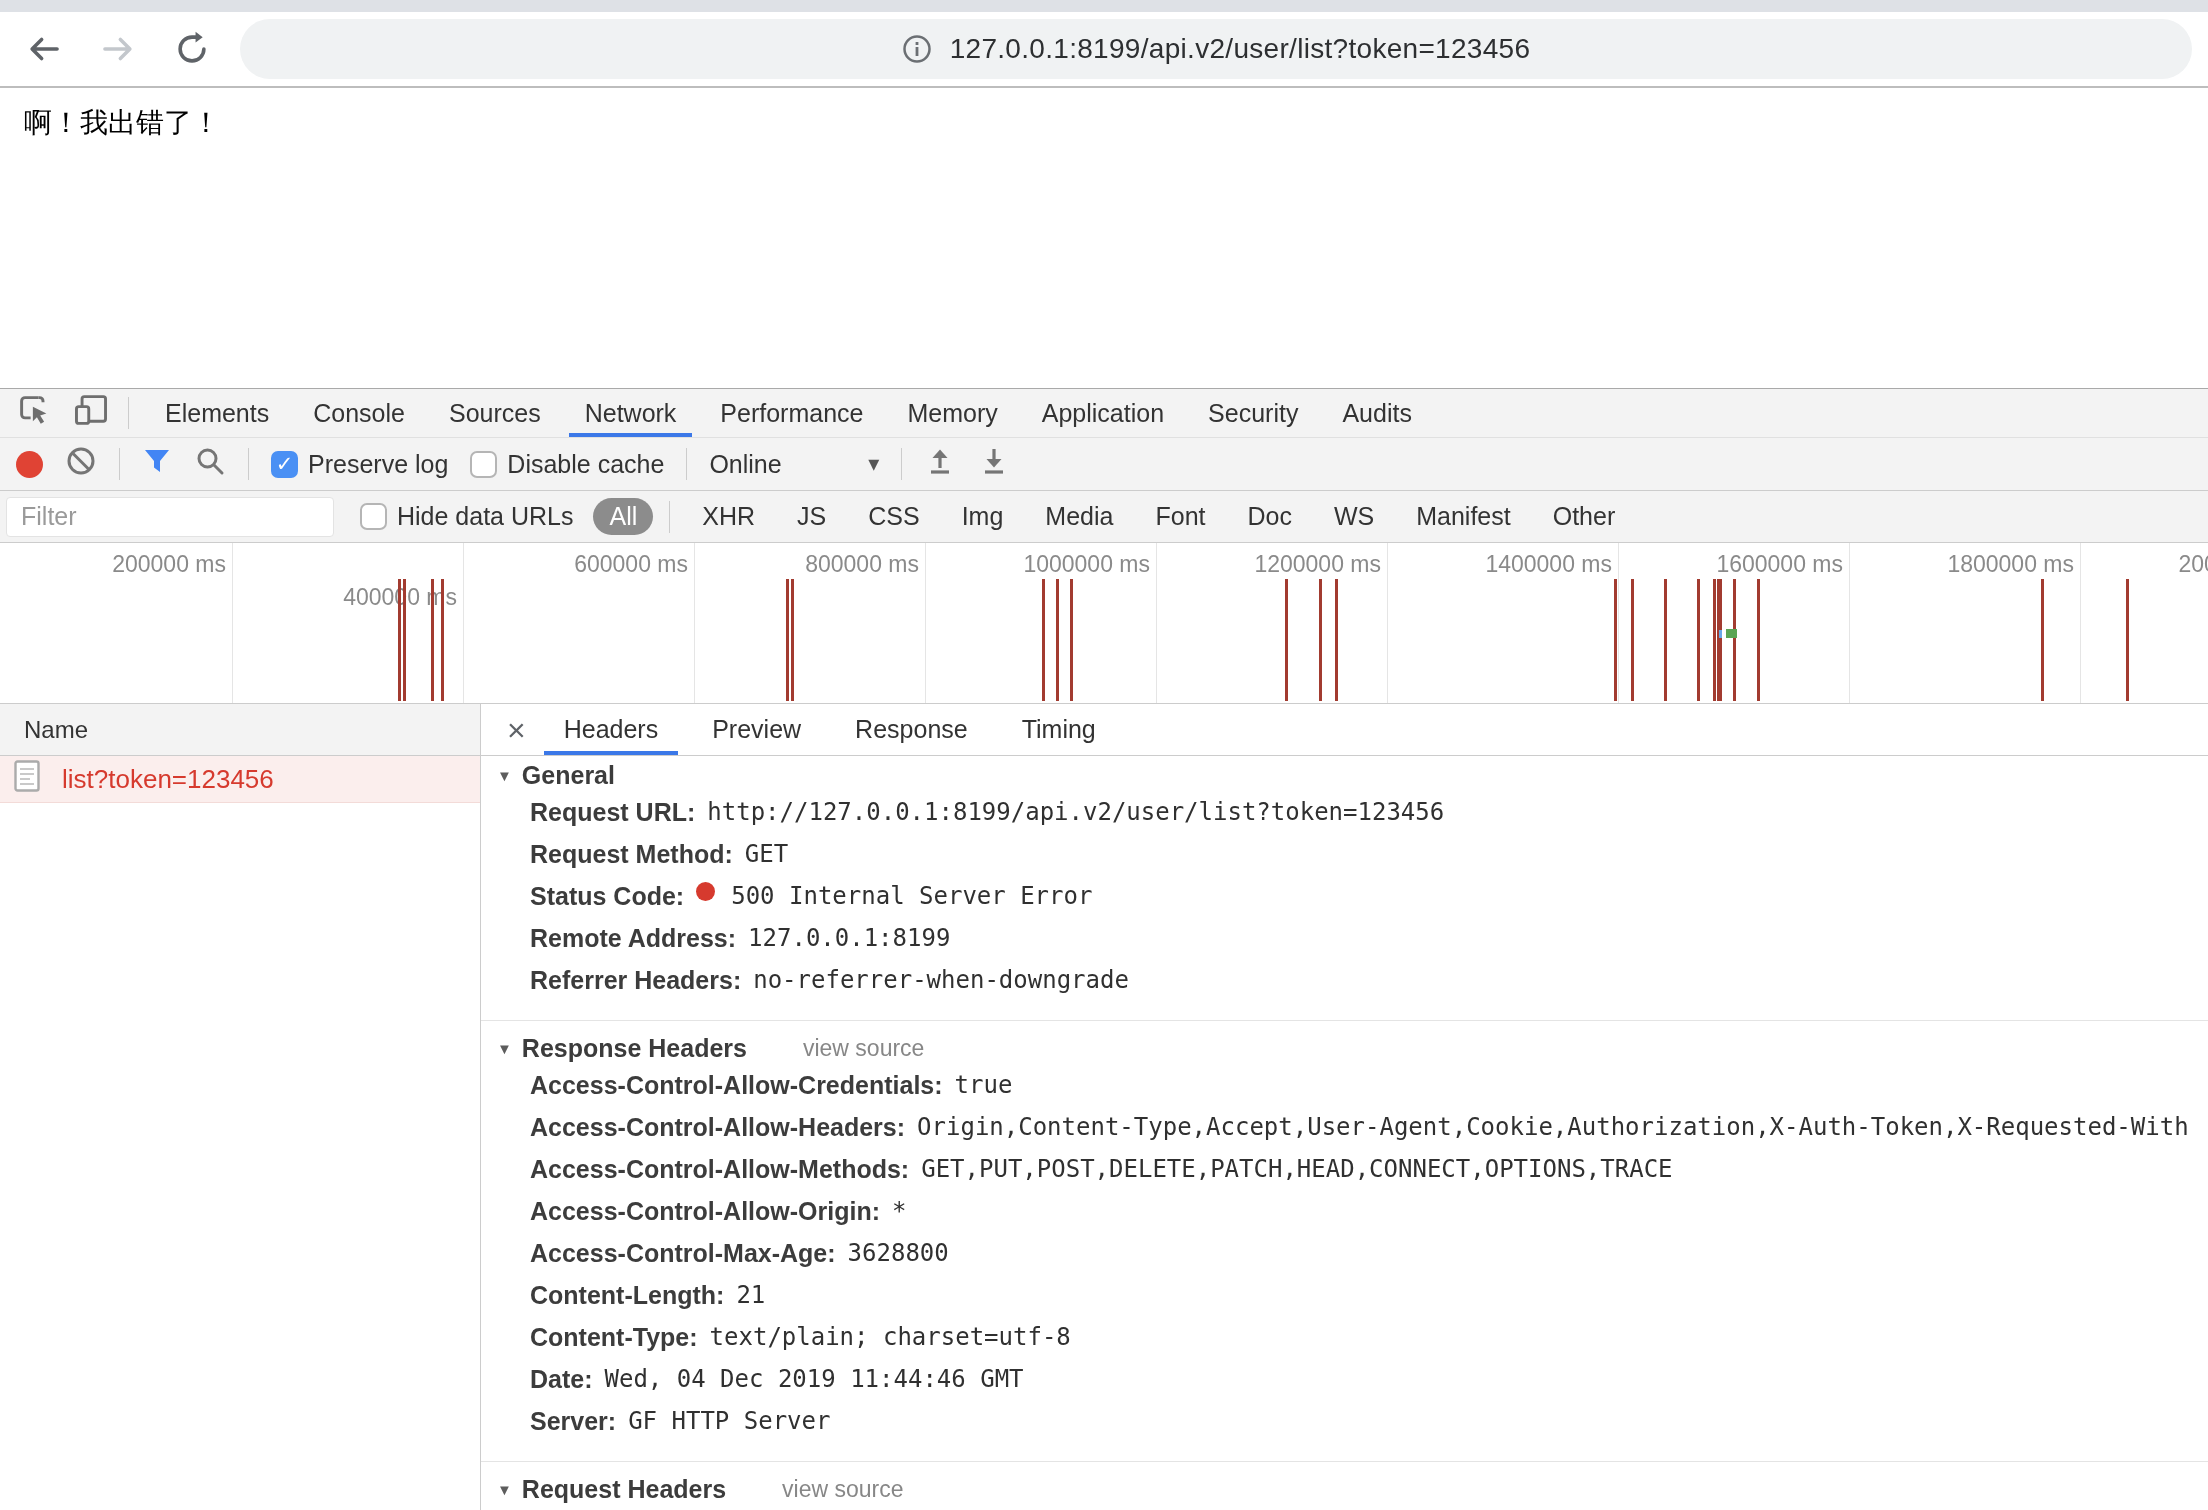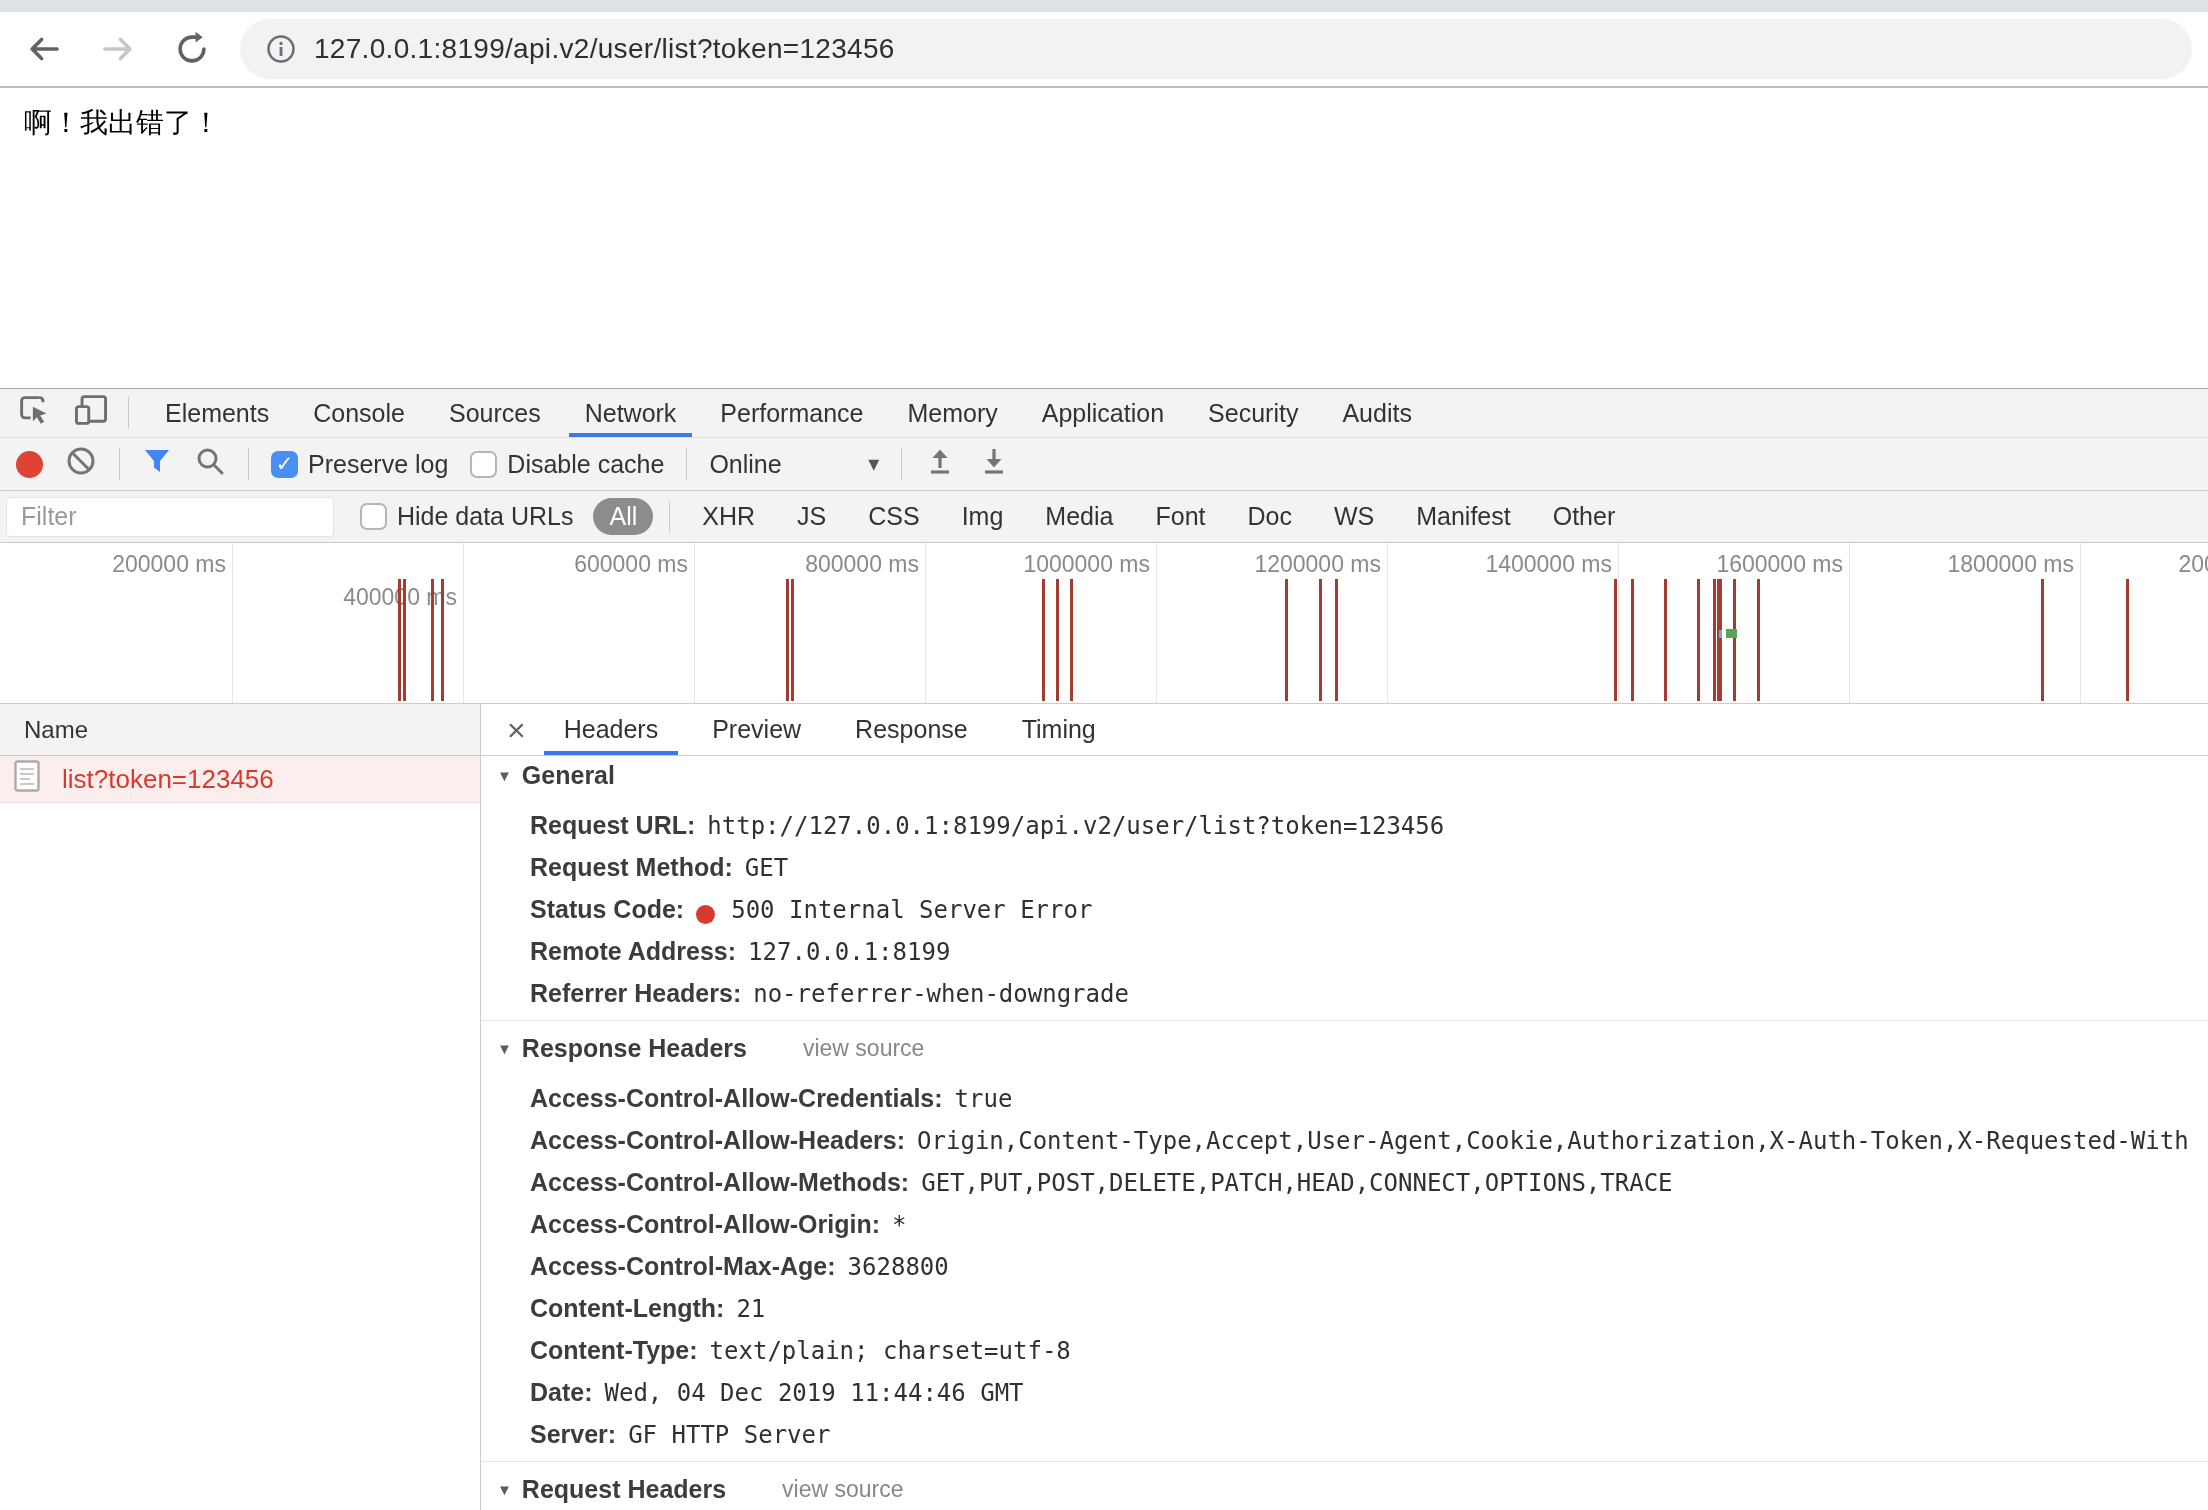--- a/index.html
+++ b/index.html
@@ -14,21 +14,21 @@
   body{font-family:"Liberation Sans",sans-serif;background:#fff;position:relative;}
   #root{position:absolute;inset:0;width:2208px;height:1510px;overflow:hidden;background:#fff;}
 
   
   .top-strip{position:absolute;left:0;top:0;width:100%;height:12px;background:#dee1e6;}
   .browser-toolbar{position:absolute;left:0;top:12px;width:100%;height:76px;background:#fff;
     border-bottom:2px solid #bdbdbd;display:flex;align-items:center;}
   .nav-icons{display:flex;align-items:center;gap:34px;padding:0 28px 0 24px;}
   .nav-btn{width:40px;height:40px;display:flex;align-items:center;justify-content:center;}
   .omnibox{flex:1;height:60px;margin-right:16px;background:#f0f2f3;border-radius:30px;
-    display:flex;align-items:center;padding:0 26px;}
+    display:flex;align-items:center;padding:0 26px;justify-content:center;}
   .info-icon{width:30px;height:30px;flex:none;margin-right:18px;}
   .url-text{font-size:28px;color:#2d2f31;letter-spacing:.3px;}
 
   
   .page-body{position:absolute;left:0;top:90px;width:100%;height:298px;background:#fff;}
   .page-text{position:absolute;left:24px;top:14px;font-size:28px;color:#000;}
 
   
   .devtools{position:absolute;left:0;top:388px;width:2208px;height:1122px;background:#fff;
     border-top:1px solid #a9a9a9;font-size:25px;color:var(--text-dark);}
@@ -85,21 +85,21 @@
   .close-x{font-size:32px;color:#5f6368;padding:0 4px;margin-left:22px;line-height:1;}
   .detail-tab{position:relative;height:100%;display:flex;align-items:center;padding:0 20px;margin-left:14px;}
   .detail-tab.active::after{content:"";position:absolute;left:0;right:0;bottom:0;height:4px;
     background:var(--accent-blue);}
   .detail-content{position:absolute;left:0;right:0;top:52px;bottom:0;overflow:hidden;}
   .section-title-row{height:38px;display:flex;align-items:center;padding-left:16px;}
   .tri{font-size:15px;color:#5d5d5d;margin-right:10px;}
   .section-title{font-weight:700;color:#3c3c3c;font-size:25px;}
   .view-source{margin-left:56px;color:#878787;font-size:23px;}
   .fields{margin-top:4px;}
-  .field-row{height:42px;display:flex;align-items:flex-end;padding-left:49px;white-space:nowrap;}
+  .field-row{height:42px;display:flex;align-items:flex-start;padding-left:49px;white-space:nowrap;}
   .field-name{font-weight:700;color:#3c3c3c;font-size:25px;flex:none;}
   .field-value{margin-left:12px;font-family:"DejaVu Sans Mono",monospace;font-size:24px;color:var(--mono-dark);}
   .status-dot{width:19px;height:19px;border-radius:50%;background:var(--error-red);display:inline-block;
     margin:0 4px 0 12px;flex:none;}
   .hsep{height:1px;background:#e4e4e4;margin:12px 0 8px 0;}
 </style>
 </head>
 <body>
 
 <div id="root">

